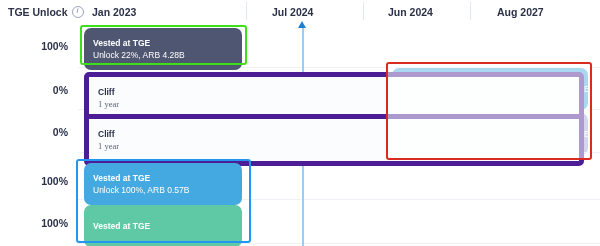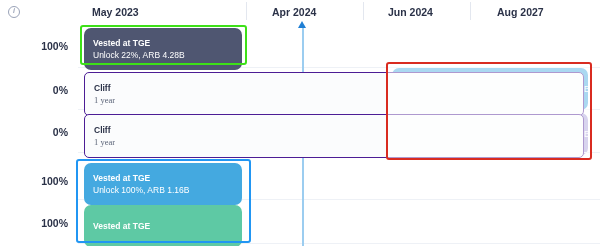--- a/index.html
+++ b/index.html
@@ -80,21 +80,21 @@
   .bar-left{display:flex;flex-direction:column;gap:2px;}
   .bar .t1{font-size:8.5px;font-weight:700;line-height:10px;white-space:nowrap;}
   .bar .t2{font-size:8.5px;font-weight:400;line-height:10px;white-space:nowrap;}
   .bar .tright{font-size:8.5px;font-weight:400;line-height:10px;white-space:nowrap;margin-left:10px;}
 
   .bar.dark{background:#4f5671;color:#ffffff;}
   .bar.blue{background:#44a9e0;color:#ffffff;}
   .bar.green{background:#5ec9a4;color:#ffffff;}
   .bar.purple{background:#a9a0da;color:#ffffff;}
   .bar.plain{
-    background:#fbfcfd;color:#2b3248;border:1px solid #4c1d95;border-radius:5px;
+    background:#fbfcfd;color:#2b3248;border:5px solid #4c1d95;border-radius:5px;
   }
   .bar.plain .t1{font-weight:700;color:#2b3248;}
   .bar.plain .t2{font-weight:400;color:#5b6478;font-family:Liberation Serif, serif;}
 
   
   .ann{position:absolute;box-sizing:border-box;z-index:5;pointer-events:none;border-radius:3px;}
   .ann.green-out{border:2.5px solid #3de018;}
   .ann.blue-out{border:2.5px solid #2196f3;}
   .ann.red-out{border:2.5px solid #d92b20;background:rgba(255,255,255,0.55);}
 </style>
@@ -110,24 +110,25 @@
   <div class="hgrid" style="top:152px"></div>
   <div class="hgrid" style="top:199px"></div>
   <div class="hgrid" style="top:243px"></div>
 
   <div class="vtick" style="left:246px;top:2px;height:18px;"></div>
   <div class="vtick" style="left:363px;top:2px;height:18px;"></div>
   <div class="vtick" style="left:470px;top:2px;height:18px;"></div>
 
   <div class="hdr">
     <div class="hdr-label">
+      <span>TGE Unlock</span>
       <span class="info-icon"></span>
     </div>
-    <div class="tick-label" style="left:92px">May 2023</div>
-    <div class="tick-label" style="left:272px">Apr 2024</div>
+    <div class="tick-label" style="left:92px">Jan 2023</div>
+    <div class="tick-label" style="left:272px">Jul 2024</div>
     <div class="tick-label" style="left:388px">Jun 2024</div>
     <div class="tick-label" style="left:497px">Aug 2027</div>
   </div>
 
   <div class="marker"></div>
   <div class="marker-head"></div>
 
   <div class="row" style="top:28px">
     <div class="pct">100%</div>
     <div class="bar dark" style="left:84px;width:158px;">
@@ -156,21 +157,21 @@
         <div class="t2">1 year</div>
       </div>
     </div>
   </div>
 
   <div class="row" style="top:163px">
     <div class="pct">100%</div>
     <div class="bar blue" style="left:84px;width:158px;">
       <div class="bar-left">
         <div class="t1">Vested at TGE</div>
-        <div class="t2">Unlock 100%, ARB 1.16B</div>
+        <div class="t2">Unlock 100%, ARB 0.57B</div>
       </div>
     </div>
   </div>
 
   <div class="row" style="top:205px">
     <div class="pct">100%</div>
     <div class="bar green" style="left:84px;width:158px;">
       <div class="bar-left">
         <div class="t1">Vested at TGE</div>
       </div>

